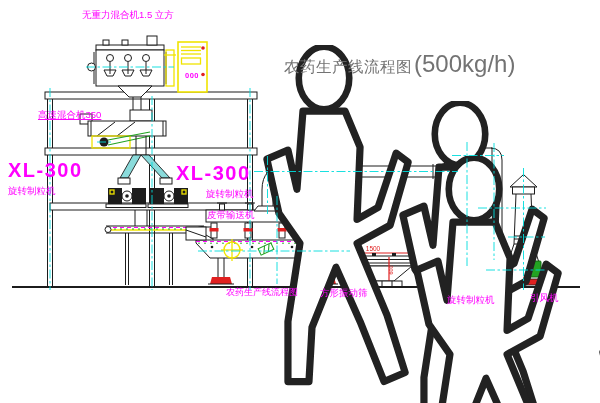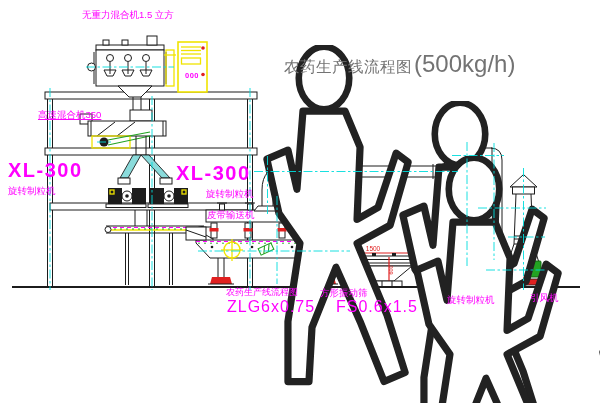--- a/index.html
+++ b/index.html
@@ -332,18 +332,16 @@
   </div>
 
   <div class="lbl cn" style="left:82px;top:10px;">无重力混合机1.5 立方</div>
   <div class="lbl cn" style="left:38px;top:110px;text-decoration:underline;">高速混合机350</div>
   <div class="lbl model" style="left:8px;top:160px;">XL-300</div>
   <div class="lbl cn" style="left:8px;top:186px;">旋转制粒机</div>
   <div class="lbl model" style="left:176px;top:163px;">XL-300</div>
   <div class="lbl cn" style="left:206px;top:189px;">旋转制粒机</div>
   <div class="lbl cn" style="left:173px;top:210px;margin-left:34px;">皮带输送机</div>
   <div class="lbl cn8" style="left:226px;top:288px;">农药生产线流程图</div>
-  <div class="lbl model2" style="left:227px;top:299px;">ZLG6x0.75</div>
   <div class="lbl cn" style="left:320px;top:288px;">方形振动筛</div>
-  <div class="lbl model2" style="left:336px;top:299px;">FS0.6x1.5</div>
   <div class="lbl cn" style="left:447px;top:295px;">旋转制粒机</div>
   <div class="lbl cn" style="left:530px;top:293px;">引风机</div>
 </div>
 
 </body></html>

